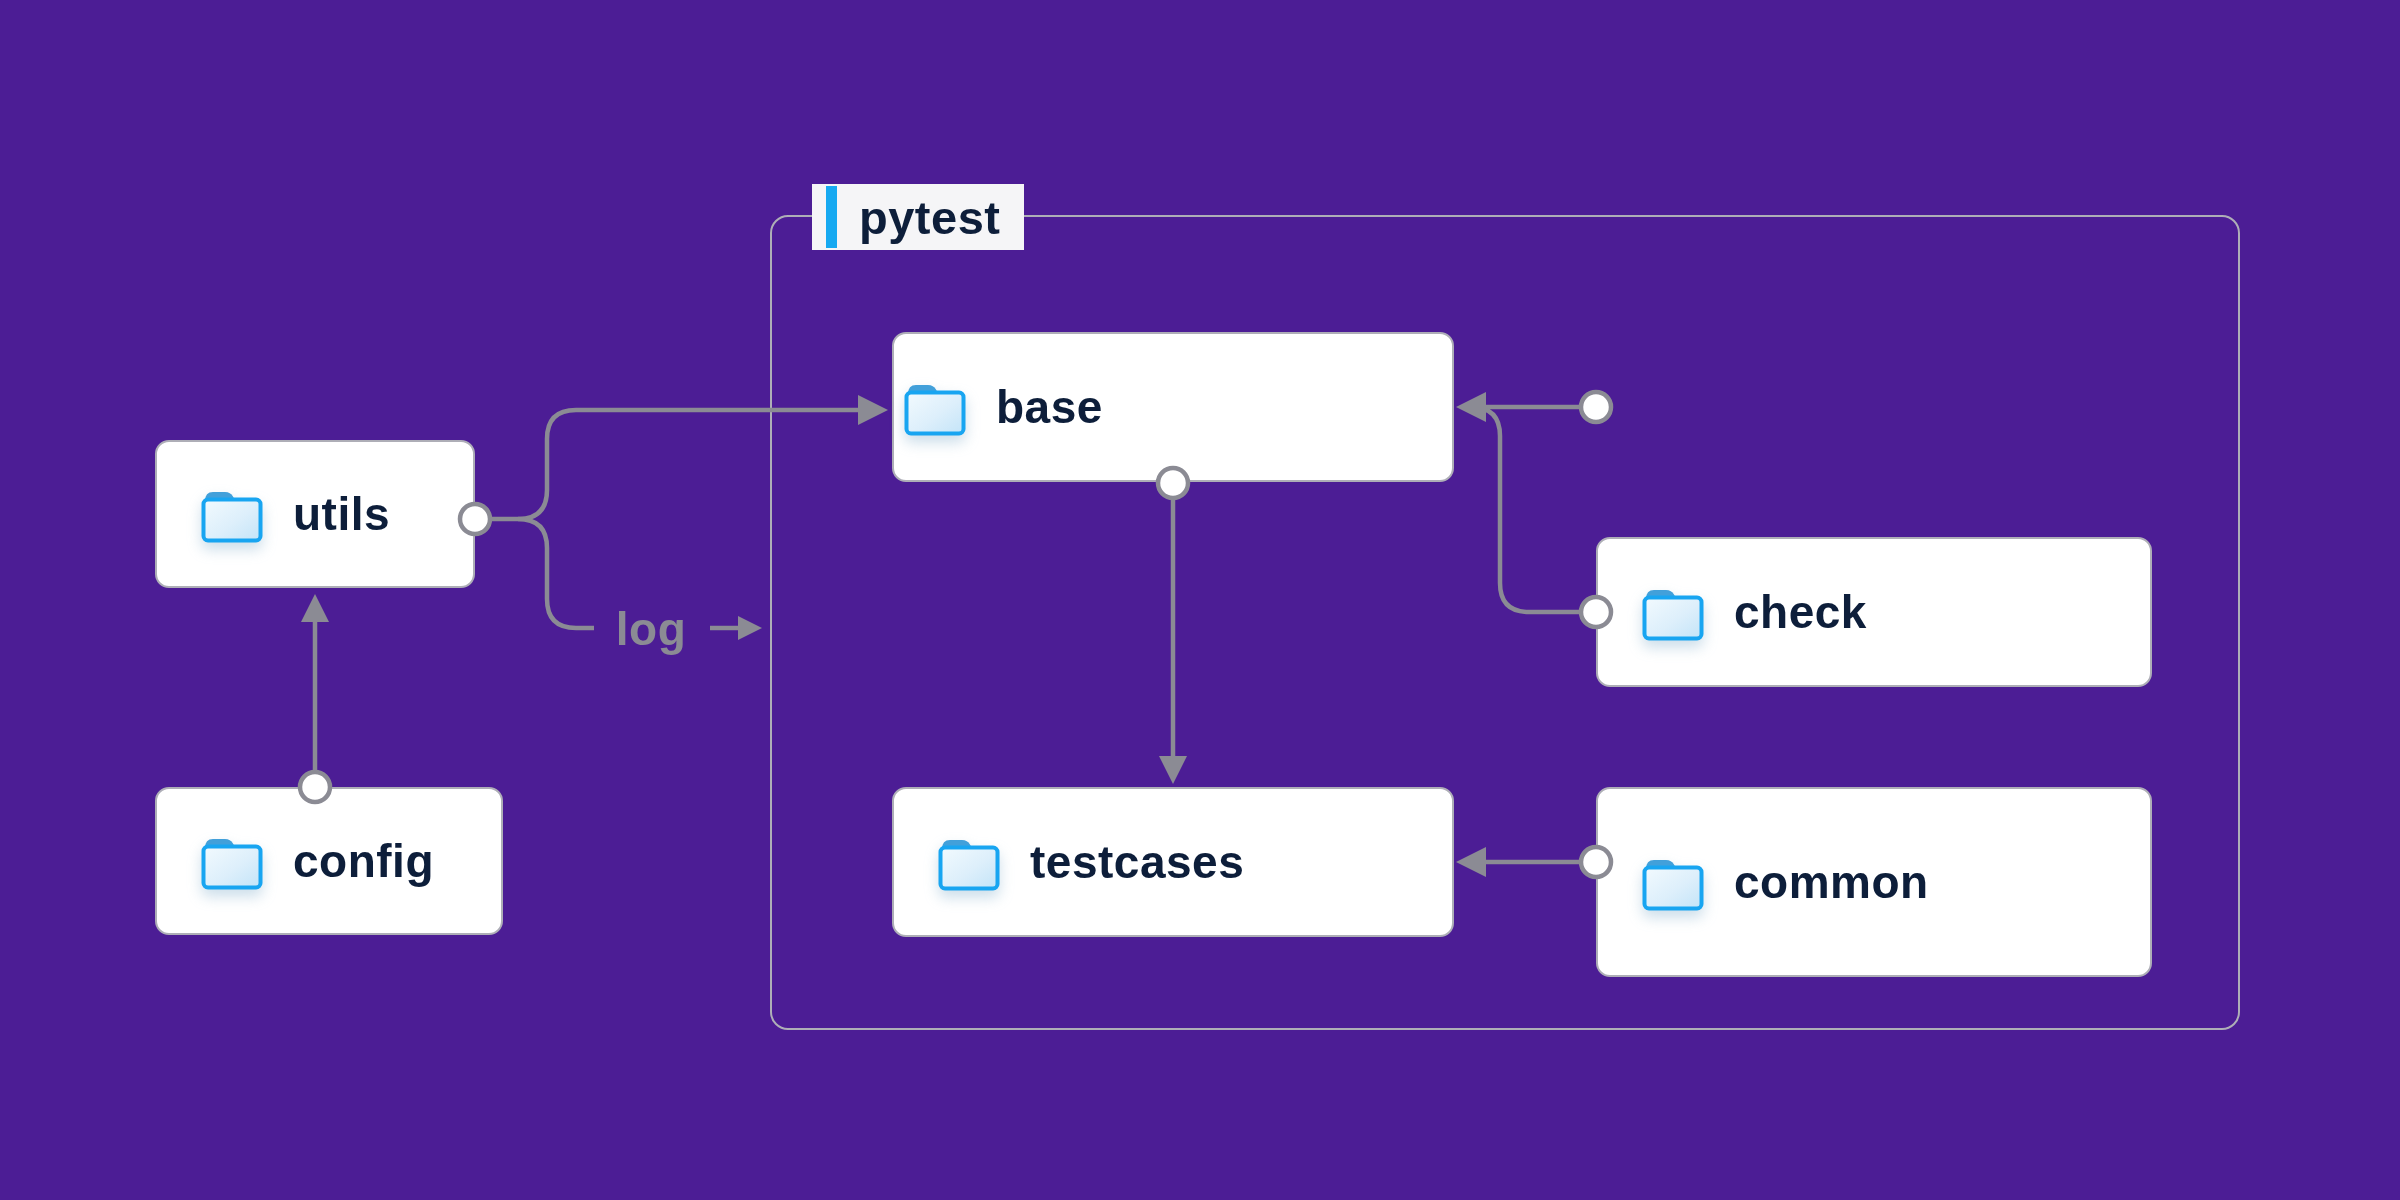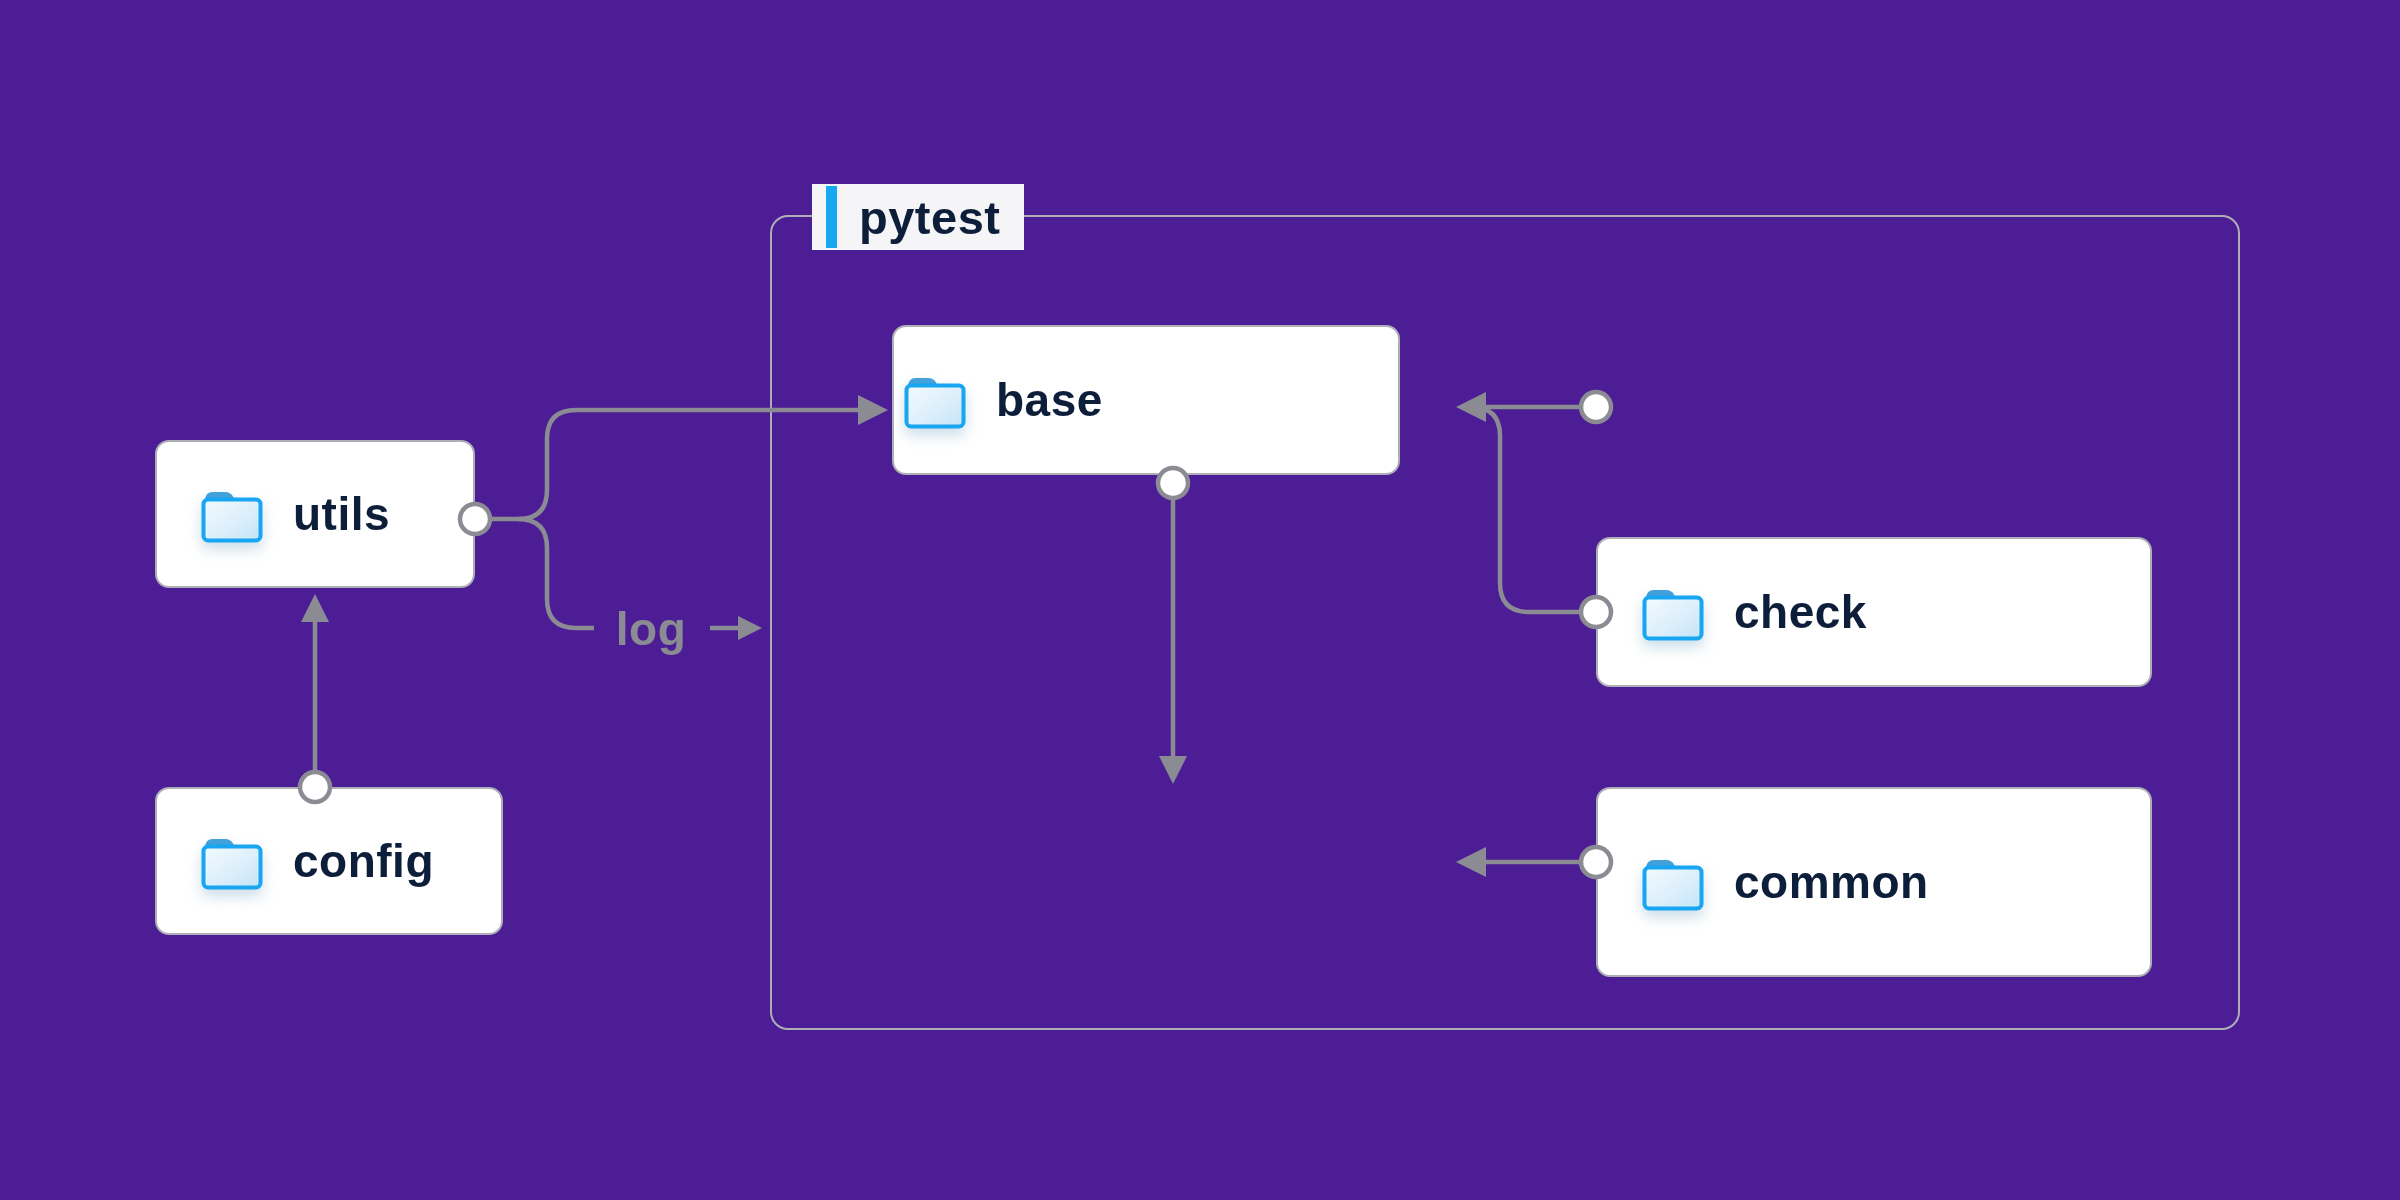--- a/index.html
+++ b/index.html
@@ -160,41 +160,50 @@
   <div class="node" style="left:155px; top:787px; width:348px; height:148px;">
     <span class="folder">
       <svg width="62" height="57" viewBox="0 0 62 57">
         <path d="M4 15 Q4 6 12 6 L24 6 Q29.5 6 32 10.5 L35 16 L4 16 Z" fill="#42a0da"></path>
         <rect x="2.5" y="13.5" width="57" height="41" rx="4.5" fill="url(#folderGrad)" stroke="#18a5f1" stroke-width="4"></rect>
       </svg>
     </span>
     <span class="node-label">config</span>
   </div>
 
-  <div class="node" style="left:892px; top:325px; width:508px; height:150px;padding-left:10px;">
+  <div class="node" style="left:892px; top:332px; width:562px; height:150px;padding-left:10px;">
     <span class="folder">
       <svg width="62" height="57" viewBox="0 0 62 57">
         <path d="M4 15 Q4 6 12 6 L24 6 Q29.5 6 32 10.5 L35 16 L4 16 Z" fill="#42a0da"></path>
         <rect x="2.5" y="13.5" width="57" height="41" rx="4.5" fill="url(#folderGrad)" stroke="#18a5f1" stroke-width="4"></rect>
       </svg>
     </span>
     <span class="node-label">base</span>
   </div>
 
 
   <div class="node" style="left:1596px; top:537px; width:556px; height:150px;">
     <span class="folder">
       <svg width="62" height="57" viewBox="0 0 62 57">
         <path d="M4 15 Q4 6 12 6 L24 6 Q29.5 6 32 10.5 L35 16 L4 16 Z" fill="#42a0da"></path>
         <rect x="2.5" y="13.5" width="57" height="41" rx="4.5" fill="url(#folderGrad)" stroke="#18a5f1" stroke-width="4"></rect>
       </svg>
     </span>
     <span class="node-label">check</span>
   </div>
 
+  <div class="node" style="left:892px; top:787px; width:562px; height:150px;">
+    <span class="folder">
+      <svg width="62" height="57" viewBox="0 0 62 57">
+        <path d="M4 15 Q4 6 12 6 L24 6 Q29.5 6 32 10.5 L35 16 L4 16 Z" fill="#42a0da"></path>
+        <rect x="2.5" y="13.5" width="57" height="41" rx="4.5" fill="url(#folderGrad)" stroke="#18a5f1" stroke-width="4"></rect>
+      </svg>
+    </span>
+    <span class="node-label">testcases</span>
+  </div>
 
   <div class="node" style="left:1596px; top:787px; width:556px; height:190px;">
     <span class="folder">
       <svg width="62" height="57" viewBox="0 0 62 57">
         <path d="M4 15 Q4 6 12 6 L24 6 Q29.5 6 32 10.5 L35 16 L4 16 Z" fill="#42a0da"></path>
         <rect x="2.5" y="13.5" width="57" height="41" rx="4.5" fill="url(#folderGrad)" stroke="#18a5f1" stroke-width="4"></rect>
       </svg>
     </span>
     <span class="node-label">common</span>
   </div>

